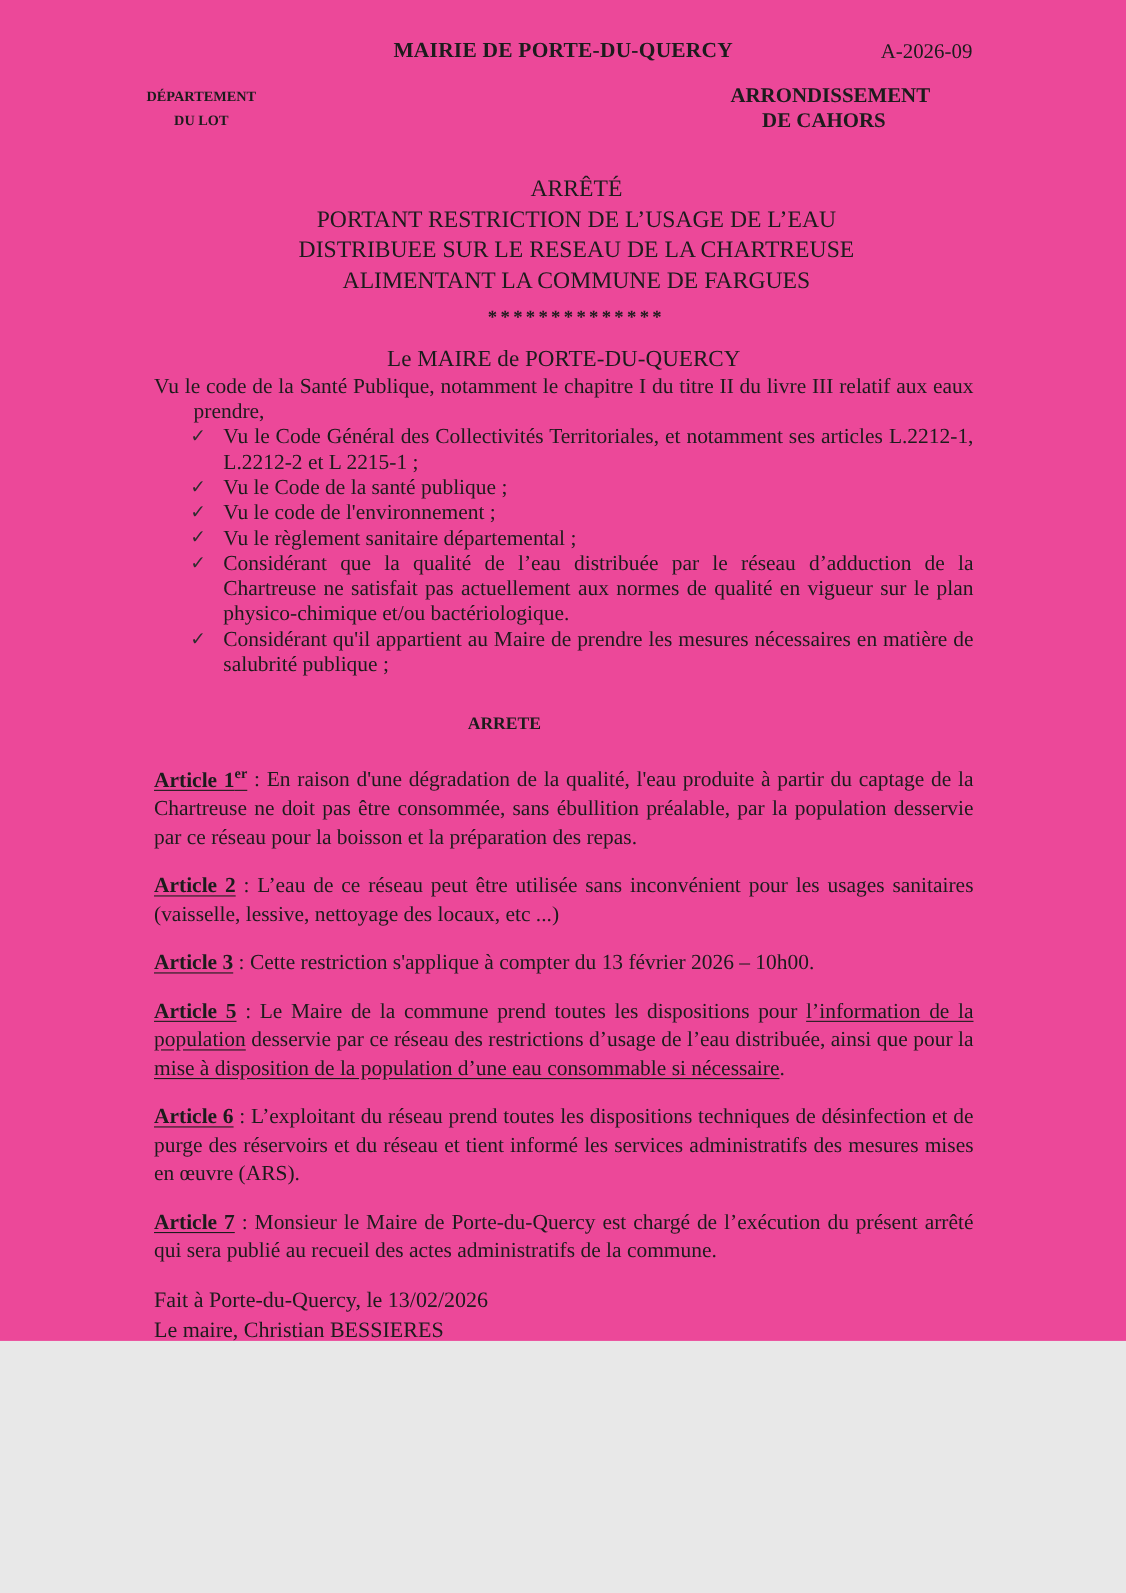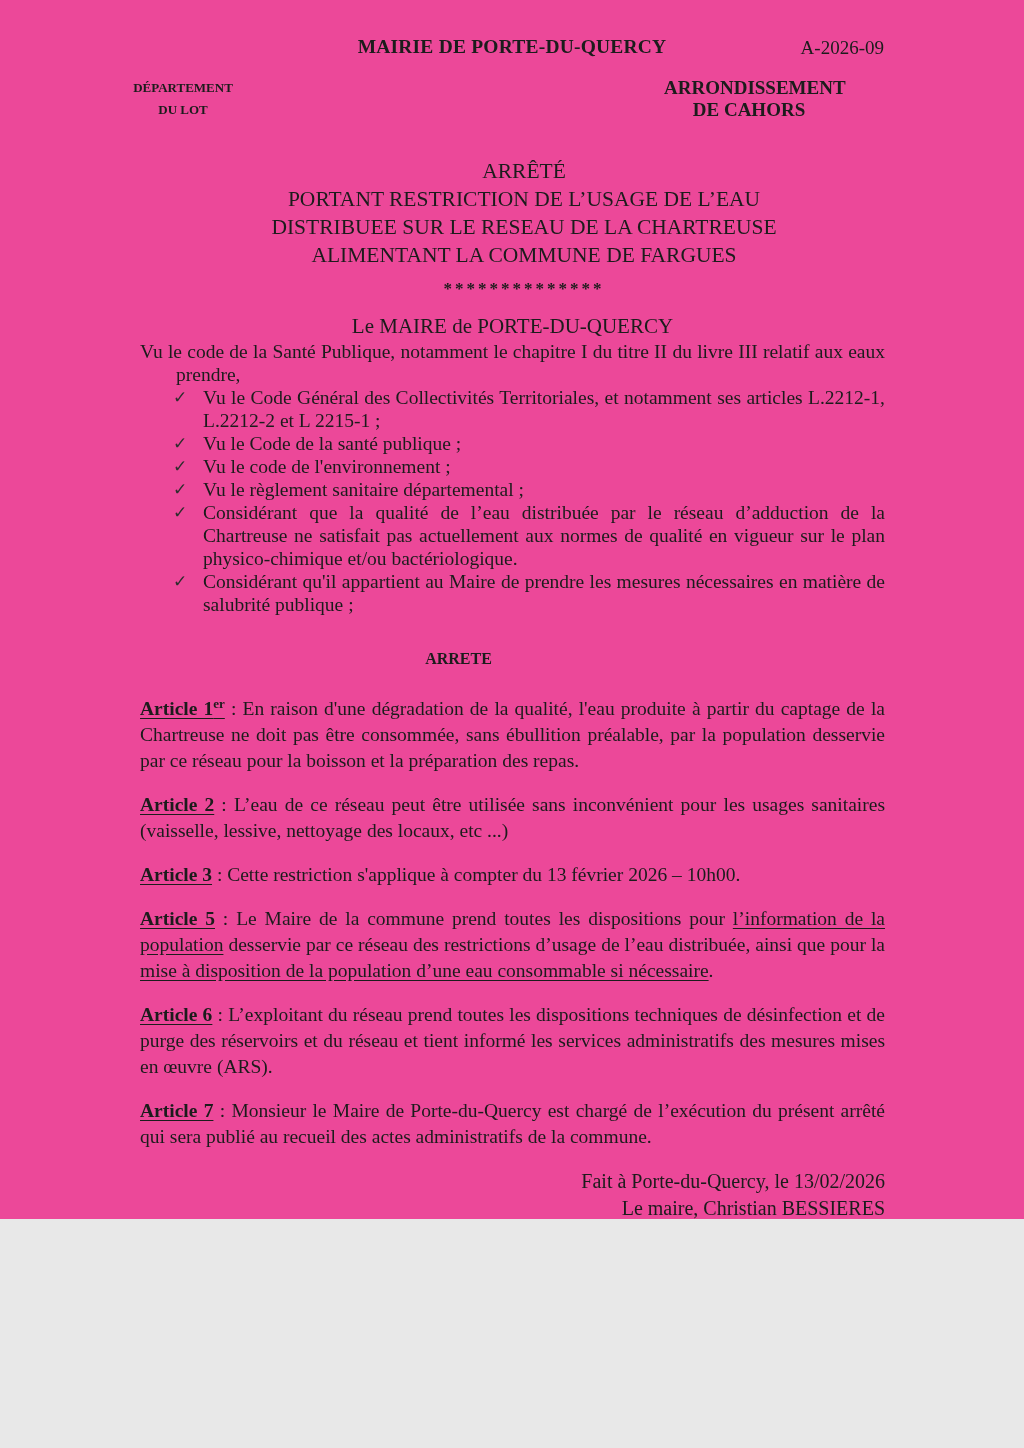--- a/index.html
+++ b/index.html
@@ -32,21 +32,21 @@
   ul.checklist li{display:flex;line-height:23px;padding-left:33px;}
   ul.checklist .chk{flex:0 0 30px;font-size:17px;color:#2e2e2e;
     font-family:"DejaVu Sans",sans-serif;}
   ul.checklist .txt{flex:1;text-align:justify;}
   .decision{margin:30px 0 8px;text-align:center;font-size:16px;font-weight:bold;
     line-height:26px;transform:translateX(-54px);}
   .article{margin:18px 0 0;line-height:26px;text-align:justify;}
   .alabel{font-weight:bold;text-decoration:underline;text-underline-offset:3px;}
   .alabel sup{font-size:13px;}
   .u{text-decoration:underline;text-underline-offset:3px;}
-  .sig{margin-top:18px;text-align:right;font-size:20px;line-height:27px;}
+  .sig{margin-top:18px;text-align:left;font-size:20px;line-height:27px;}
   
   .stamp{position:absolute;left:523px;top:1284px;width:280px;height:170px;}
 </style>
 </head>
 <body>
 
 <div class="page">
 
   <div class="h-title">MAIRIE DE PORTE-DU-QUERCY</div>
   <div class="h-ref">A-2026-09</div>

